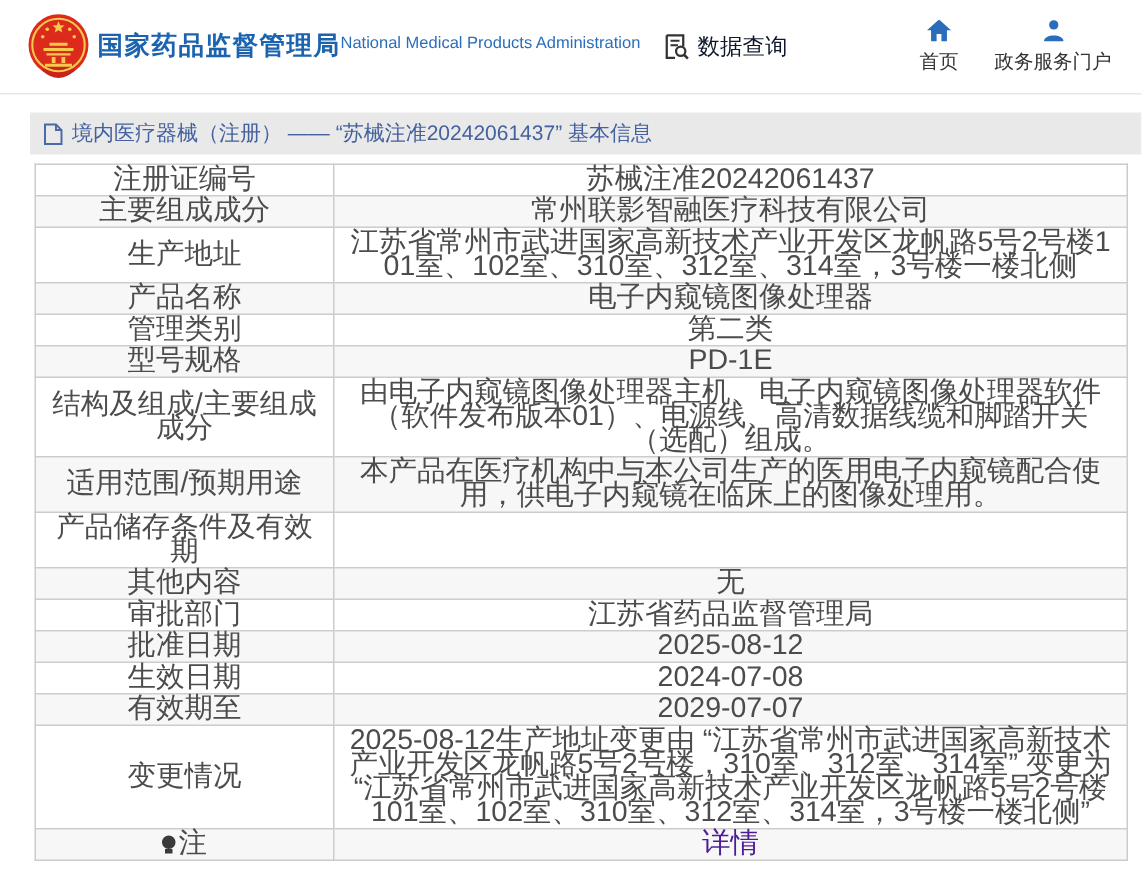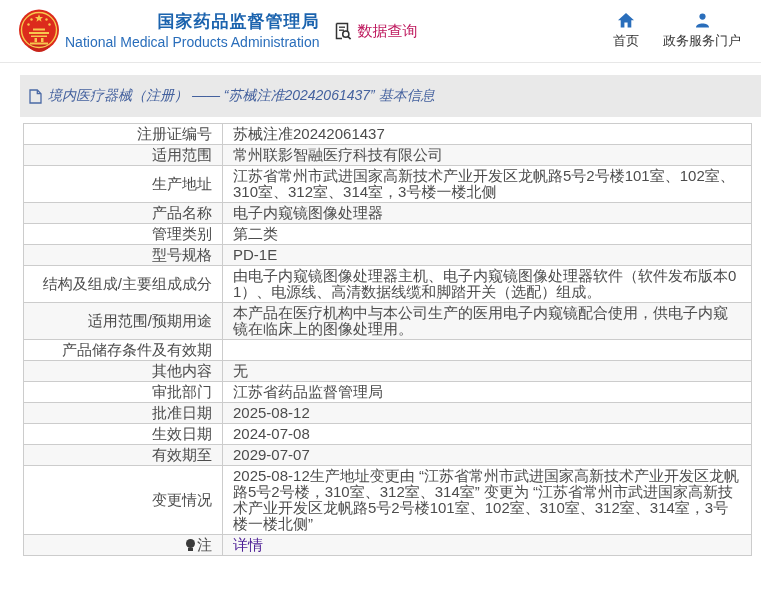--- a/index.html
+++ b/index.html
@@ -3,39 +3,39 @@
 <meta charset="utf-8">
 <style>
   * { margin:0; padding:0; box-sizing:border-box; }
   html,body { width:761px; height:595px; background:#fff; overflow:hidden;
     font-family:"Liberation Sans","DejaVu Sans",sans-serif; }
 
   
   .site-header { display:flex; align-items:center; height:63px; background:#fff;
     padding:0 20px 0 18px; border-bottom:1px solid #e7e7e7; }
   .brand { display:flex; align-items:center; gap:5px; cursor:pointer; }
-  .brand-text { display:flex; flex-direction:column;text-align:right; }
+  .brand-text { display:flex; flex-direction:row;text-align:right; }
   .brand-title { font-size:17px; font-weight:bold; color:#1b63ae; letter-spacing:1px; line-height:20px; }
-  .brand-sub { font-size:14px; color:#2a6ebb; margin-top:2px; }
+  .brand-sub { font-size:11px; color:#2a6ebb; margin-top:2px; }
   .dataquery { display:flex; align-items:center; gap:4px; margin-left:14px;
-    font-size:15px; color:#be185d; cursor:pointer; }
+    font-size:15px; color:#0f172a; cursor:pointer; }
   .top-nav { margin-left:auto; display:flex; gap:24px; }
   .nav-item { display:flex; flex-direction:column; align-items:center; gap:4px;
     font-size:13px; color:#333; text-decoration:none; cursor:pointer;justify-content:center; }
 
   
-  .breadcrumb { margin:12px 0 6px 20px; width:calc(100% - 20px); height:42px;
+  .breadcrumb { margin:12px 0 6px 20px; width:calc(100% - 20px); height:28px;
     background:#e9e9e9; display:flex; align-items:center; gap:6px;
-    padding-left:9px; font-size:14px; color:#44619e;font-style:italic; }
+    padding-left:9px; font-size:14px; color:#44619e; }
 
   
   table.info { border-collapse:collapse; table-layout:fixed;
     width:729px; margin:0 0 0 23px; border:1px solid #bfbfbf; }
-  table.info td { border:1px solid #ccc; font-size:15px; line-height:16px;
-    padding:2px 10px; color:#4c4c4c; word-break:break-all; }
+  table.info td { border:1px solid #ccc; font-size:19px; line-height:16px;
+    padding:2px 10px; color:#4c4c4c; word-break:break-all;text-align:center; }
   td.label-cell { width:199px; text-align:right; }
   table.info tr:nth-child(even) { background:#f7f7f7; }
   td.value-cell a { color:#4c1d95; text-decoration:none; }
 
   
   .bulb { display:inline-block; width:9px; height:12px; position:relative;
     margin-right:2px; vertical-align:-1px; }
   .bulb::before { content:""; position:absolute; top:0; left:0; width:9px; height:9px;
     border-radius:50%; background:#3a3a3a; }
   .bulb::after { content:""; position:absolute; bottom:0; left:2px; width:5px; height:3px;
@@ -105,21 +105,21 @@
   <span>境内医疗器械（注册） —— “苏械注准20242061437” 基本信息</span>
 </div>
 
 <table class="info">
   <tbody>
       <tr>
         <td class="label-cell">注册证编号</td>
         <td class="value-cell">苏械注准20242061437</td>
       </tr>
       <tr>
-        <td class="label-cell">适用范围</td>
+        <td class="label-cell">主要组成成分</td>
         <td class="value-cell">常州联影智融医疗科技有限公司</td>
       </tr>
       <tr>
         <td class="label-cell">生产地址</td>
         <td class="value-cell">江苏省常州市武进国家高新技术产业开发区龙帆路5号2号楼101室、102室、310室、312室、314室，3号楼一楼北侧</td>
       </tr>
       <tr>
         <td class="label-cell">产品名称</td>
         <td class="value-cell">电子内窥镜图像处理器</td>
       </tr>

